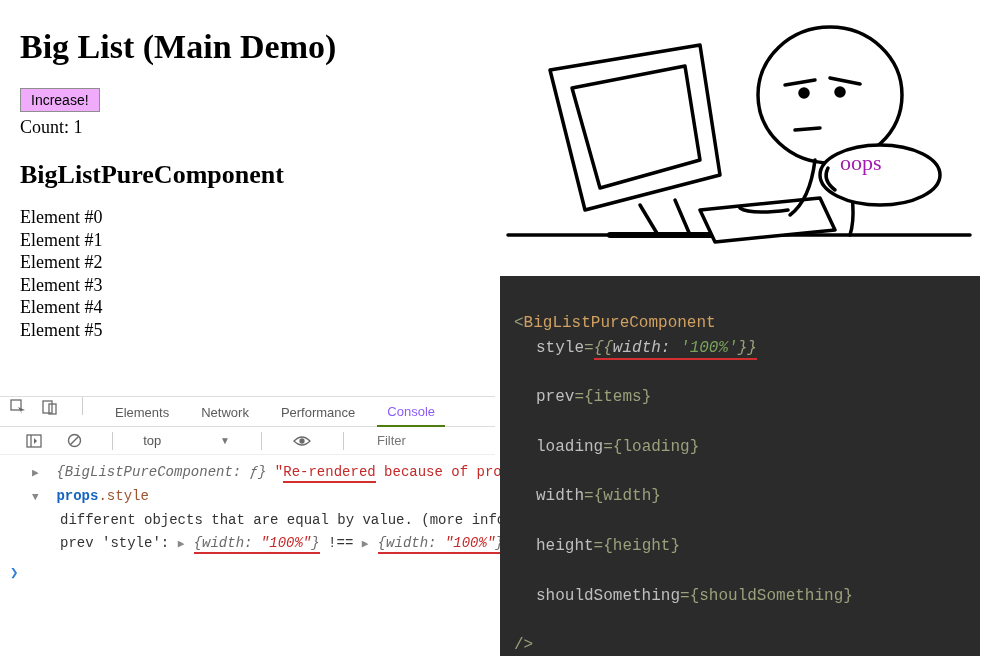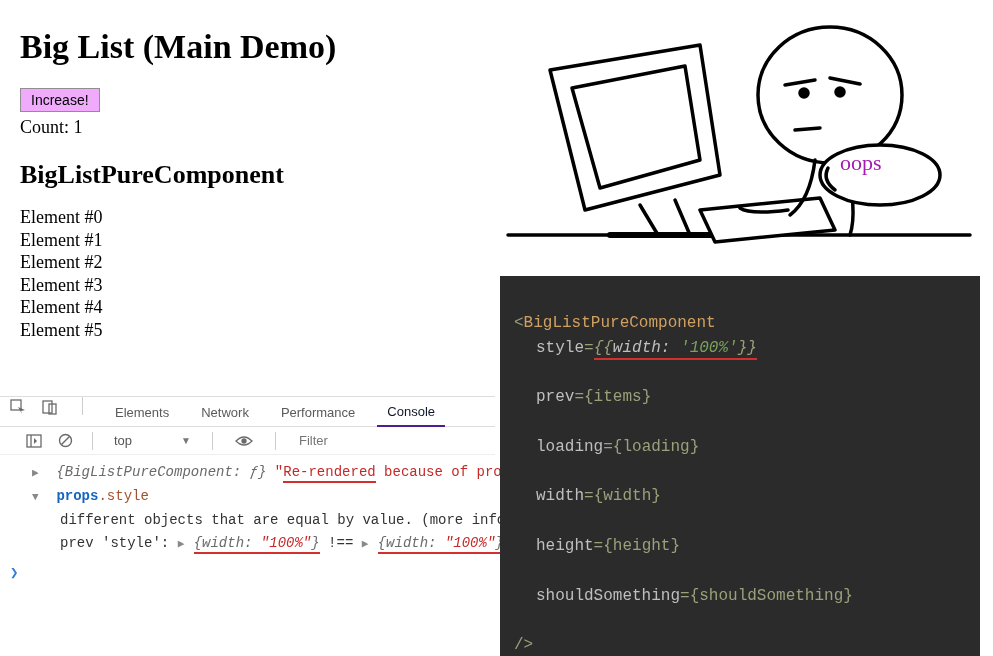--- a/index.html
+++ b/index.html
@@ -47,24 +47,24 @@
     display: flex;
     align-items: flex-start;
     gap: 12px;
     border-bottom: 1px solid #ddd;
     height: 30px;
     padding-left: 8px;
   }
   .dt-icon { width: 20px; height: 20px; display: flex; align-items: center; justify-content: center; color: #6a6a6a; }
   .dt-sep { width: 1px; height: 18px; background: #ccc; margin: 0 10px; }
   .dt-tab { padding: 0 10px; height: 30px; display: flex; align-items: center; color: #5a5a5a; cursor: pointer; }
-  .dt-tab.active { color: #0f172a; border-bottom: 2px solid #4c1d95; }
+  .dt-tab.active { color: #8b5cf6; border-bottom: 2px solid #4d7c0f; }
   .dt-toolbar {
     display: flex; align-items: center; height: 28px; padding-left: 24px;
-    border-bottom: 1px solid #eee; gap: 11px;
+    border-bottom: 1px solid #eee; gap: 11px; justify-content: space-between;
   }
   .dt-context { color: #555; margin-left: 4px; }
   .dt-select-arrow { color: #777; margin-left: 38px; font-size: 10px; }
   .dt-filter-input {
     font-family: inherit; font-size: 13px; border: none; outline: none;
     color: #888; width: 120px; background: transparent;
   }
   .dt-body {
     font-family: Consolas, "Courier New", monospace;
     font-size: 14px;

